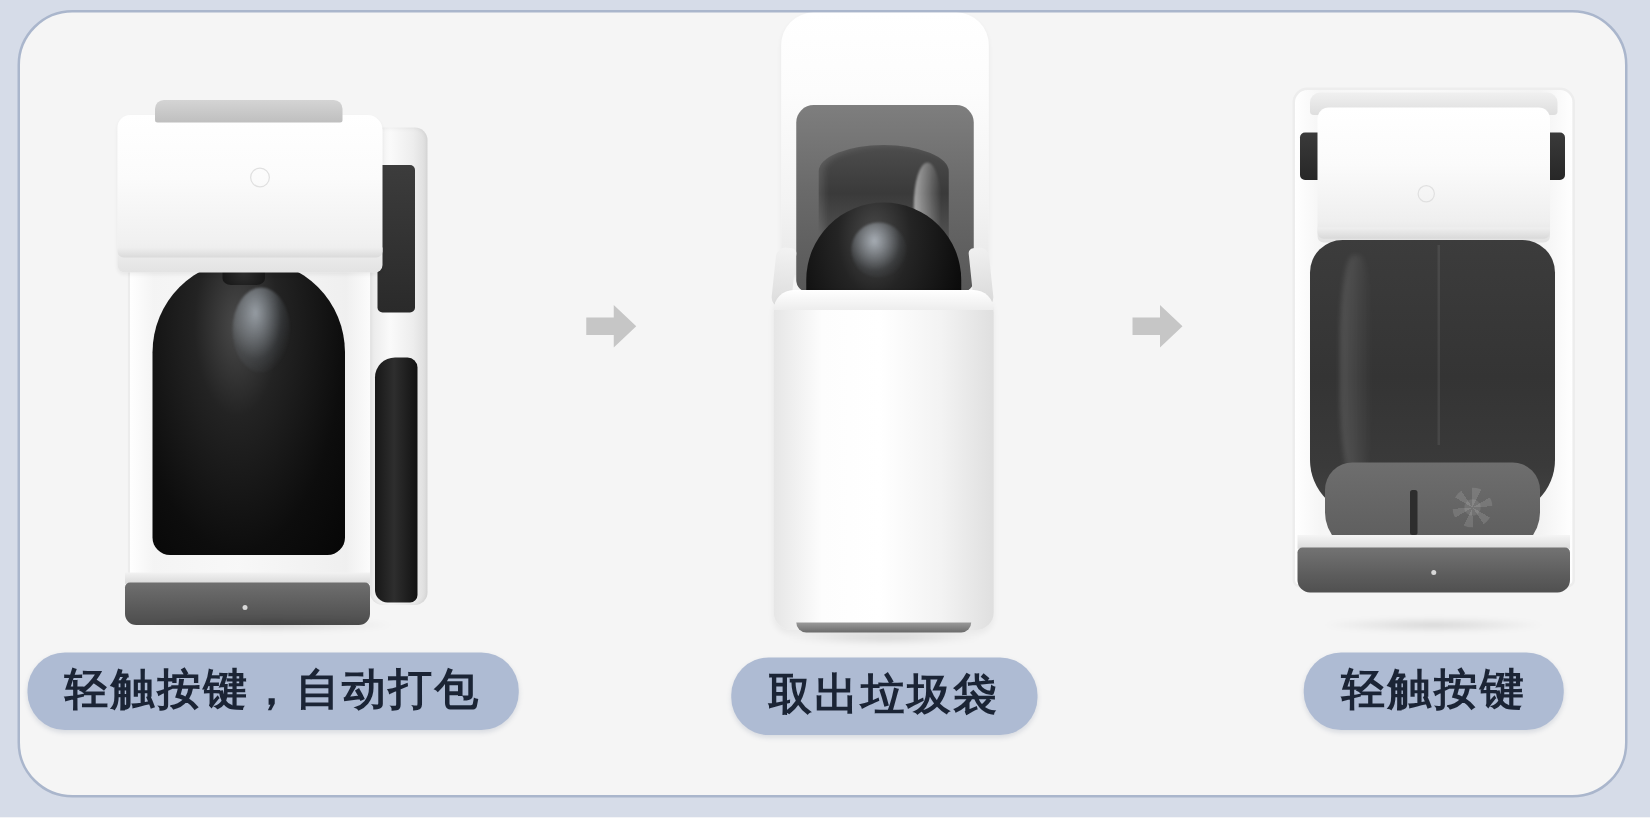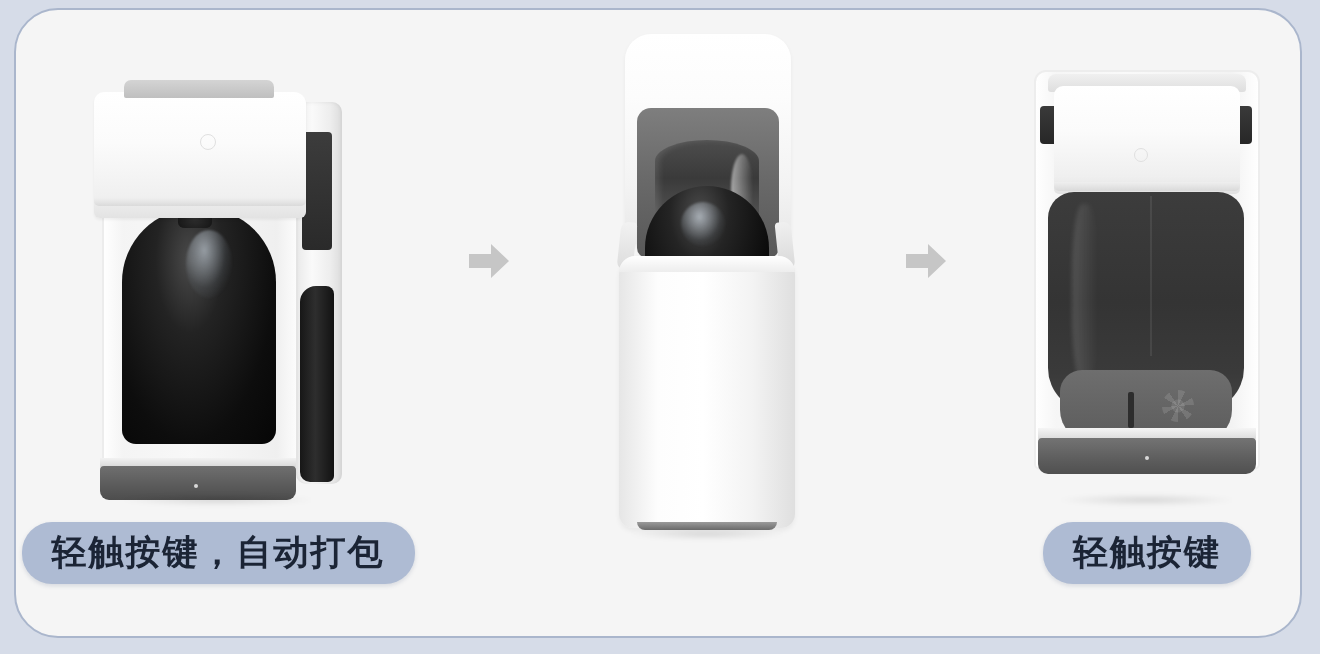--- a/index.html
+++ b/index.html
@@ -590,20 +590,23 @@
             <div class="inner-ring-light"></div>
             <div class="arm-l"></div>
             <div class="arm-r"></div>
             <div class="bag"></div>
             <div class="bag-hl"></div>
             <div class="barrel"></div>
             <div class="barrel-rim"></div>
             <div class="barrel-foot"></div>
             <div class="shadow"></div>
           </div>
+        </div>
+        <div class="caption-row">
+          <div class="pill">取出垃圾袋</div>
         </div>
       </div>
 
       <div class="arrow-cell">
         <svg class="arrow-glyph" width="44" height="38" viewBox="0 0 44 38" aria-hidden="true">
           <path d="M2 12 H24 V2 L42 19 L24 36 V26 H2 Z" fill="#c6c6c6"></path>
         </svg>
       </div>
 
       <div class="step step-3">

